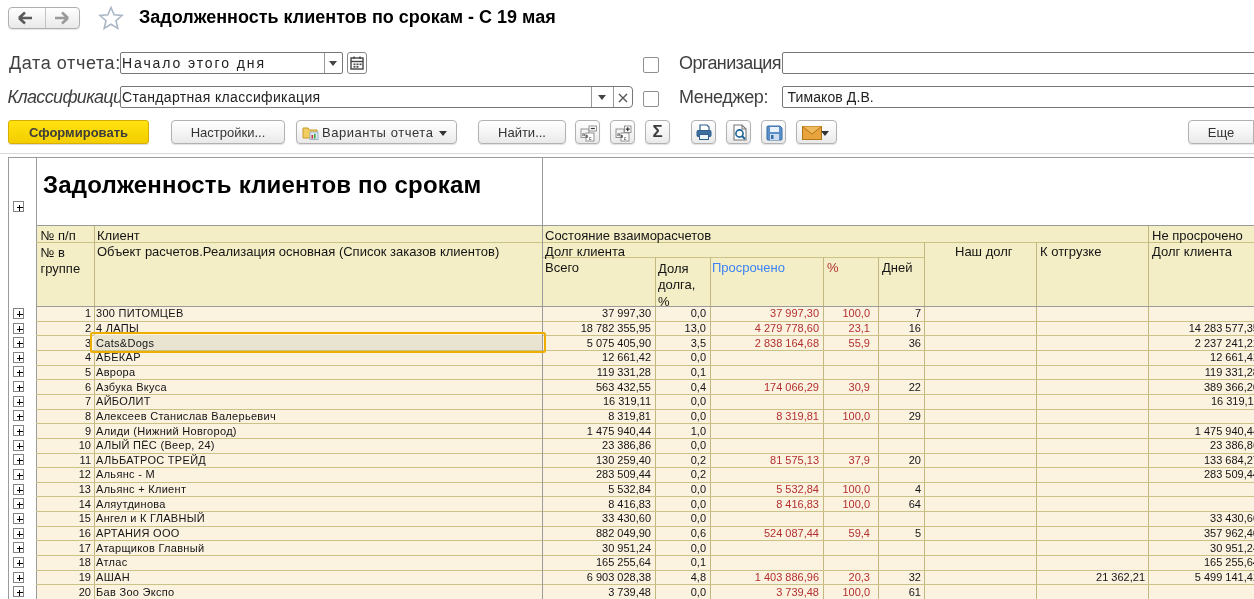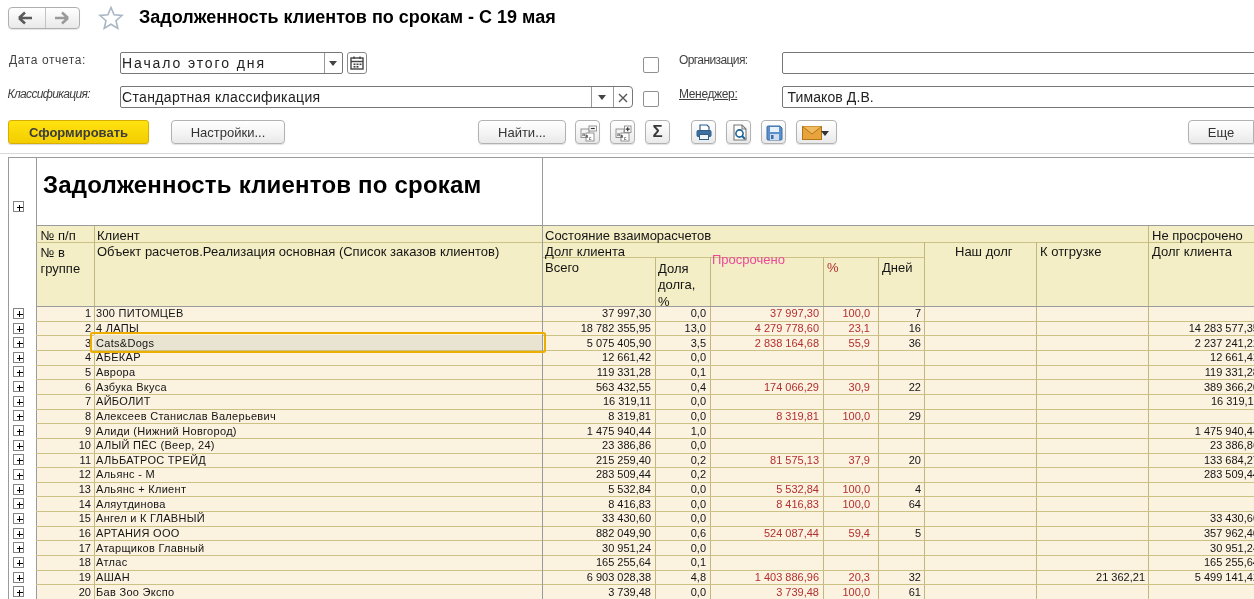--- a/index.html
+++ b/index.html
@@ -1,21 +1,21 @@
 <!DOCTYPE html>
 <html><head><meta charset="utf-8">
 <style>
 * { margin:0; padding:0; box-sizing:border-box; }
 html,body { width:1254px; height:599px; background:#fff; font-family:"Liberation Sans",sans-serif; overflow:hidden; }
 #page { position:relative; width:1254px; height:599px; background:#fff; overflow:hidden; }
 .btn { position:absolute; height:24px; border:1px solid #b2b2b2; border-radius:4px;
   background:linear-gradient(#ffffff 0%,#f4f4f4 55%,#e9e9e9 100%);
   box-shadow:0 1px 1px rgba(0,0,0,0.12); color:#333; font-size:13px; text-align:center; }
 .btn .t { position:absolute; left:0; right:0; top:50%; transform:translateY(-50%); }
-.lbl { position:absolute; font-size:12px; letter-spacing:1.5px; color:#3f3f3f; line-height:1; }
+.lbl { position:absolute; font-size:18px; letter-spacing:1.5px; color:#3f3f3f; line-height:1; }
 .inp { position:absolute; height:22px; border:1px solid #777; background:#fff; font-size:14px; color:#222; }
 .inp .tx { position:absolute; left:1px; top:50%; transform:translateY(-50%); white-space:nowrap; letter-spacing:1.9px; }
 .cb { position:absolute; width:16px; height:16px; border:1px solid #909090; border-radius:2px; background:#fff; }
 .arr { display:inline-block; width:0; height:0; border-left:4px solid transparent; border-right:4px solid transparent; border-top:5px solid #444; }
 .vl { position:absolute; width:1px; }
 .hl { position:absolute; height:1px; }
 .olive { background:#c2b87f; }
 .hl.olive { background:#ccc286; }
 .gray { background:#9b9b9b; }
 .exp { position:absolute; width:11px; height:11px; border:1px solid #848484; background:#fff; z-index:5; }
@@ -71,31 +71,41 @@
 <div class="inp" style="left:120px;top:86px;width:513px;border-radius:2px 4px 4px 2px;">
   <div class="tx" style="letter-spacing:0.35px;">Стандартная классификация</div>
   <div style="position:absolute;left:470px;top:0;bottom:0;width:1px;background:#999;"></div>
   <div style="position:absolute;left:492px;top:0;bottom:0;width:1px;background:#999;"></div>
   <div style="position:absolute;left:477px;top:8px;" class="arr"></div>
   <svg width="10" height="10" style="position:absolute;left:497px;top:6px">
         <path d="M1 1 L9 9 M9 1 L1 9" stroke="#555" stroke-width="1.4"></path>
       </svg>
 </div>
 <div class="cb" style="left:643px;top:91px;"></div>
-<div class="lbl" style="left:679px;top:87.5px;letter-spacing:-0.35px;text-decoration:underline;">Менеджер:</div>
+<div class="lbl" style="left:679px;top:87.5px;letter-spacing:-0.35px;">Менеджер:</div>
 <div class="inp" style="left:782px;top:86px;width:480px;border-radius:2px 0 0 2px;">
       <div class="tx" style="left:4.5px;letter-spacing:0.1px;">Тимаков Д.В.</div>
     </div>
 
 <div style="position:absolute;left:8px;top:120px;width:141px;height:24px;border:1px solid #d8ae00;border-radius:3px;background:linear-gradient(#ffe30f,#f3cd00);box-shadow:0 1px 1px rgba(0,0,0,0.15);">
   <div style="position:absolute;left:0;right:0;top:50%;transform:translateY(-50%);text-align:center;font-size:13px;font-weight:bold;color:#3c3c3c;">Сформировать</div>
 </div>
 <div class="btn" style="left:171px;top:120px;width:114px;">
       <div class="t">Настройки...</div>
     </div>
+<div class="btn" style="left:296px;top:120px;width:161px;">
+  <svg width="17" height="15" style="position:absolute;left:5px;top:4px">
+    <path d="M1 3 L6 3 L7.5 5 L15 5 L15 13 L1 13 Z" fill="#f2cd62" stroke="#c9992b" stroke-width="1"></path>
+    <rect x="8" y="7" width="8" height="7.5" fill="#dce9f5" stroke="#8aa7c0" stroke-width="0.8"></rect>
+    <rect x="9.5" y="10" width="1.6" height="3.6" fill="#cc3333"></rect>
+    <rect x="12" y="8.8" width="1.6" height="4.8" fill="#44aa44"></rect>
+  </svg>
+  <div style="position:absolute;left:25px;top:50%;transform:translateY(-50%);letter-spacing:0.55px;">Варианты отчета</div>
+  <div class="arr" style="position:absolute;right:9px;top:10px;border-top-color:#333;"></div>
+</div>
 <div class="btn" style="left:478px;top:120px;width:88px;">
       <div class="t">Найти...</div>
     </div>
 
 <div class="btn" style="left:575px;top:120px;width:25px;">
   <svg width="17" height="17" style="position:absolute;left:4px;top:3.5px">
     <rect x="1" y="4" width="8" height="8.5" fill="#f4f4f4" stroke="#8a8a8a" stroke-width="0.9"></rect>
     <rect x="6" y="8" width="8" height="8" fill="#fff" stroke="#8a8a8a" stroke-width="0.9"></rect>
     <text x="2" y="11" font-size="5.5" fill="#333" font-family="Liberation Sans">a</text>
     <text x="5.4" y="12.8" font-size="5.5" fill="#333" font-family="Liberation Sans">в</text>
@@ -207,21 +217,21 @@
 <div class="hc" style="left:545px;top:229px;">Состояние взаиморасчетов</div>
 <div class="hc" style="left:1152px;top:229px;">Не просрочено</div>
 <div class="hc" style="left:40.5px;top:244.5px;line-height:16.4px;"><span class="nn">№</span> в<br>группе</div>
 <div class="hc" style="left:97px;top:244.5px;">Объект расчетов.Реализация основная (Список заказов клиентов)</div>
 <div class="hc" style="left:545px;top:244.5px;">Долг клиента</div>
 <div class="hc" style="left:955px;top:244.5px;">Наш долг</div>
 <div class="hc" style="left:1040px;top:244.5px;">К отгрузке</div>
 <div class="hc" style="left:1152px;top:244.5px;">Долг клиента</div>
 <div class="hc" style="left:545px;top:261px;">Всего</div>
 <div class="hc" style="left:658px;top:261px;line-height:16.4px;">Доля<br>долга,<br>%</div>
-<div class="hc" style="left:712px;top:253px;color:#ec4899;">Просрочено</div>
+<div class="hc" style="left:712px;top:261px;color:#3b82f6;">Просрочено</div>
 <div class="hc" style="left:827px;top:261px;color:#b23030;">%</div>
 <div class="hc" style="left:882px;top:261px;">Дней</div>
 
 <div style="position:absolute;left:94px;top:335.3px;width:448px;height:14.65px;background:#e9e4d2;z-index:2;"></div>
 <div style="position:absolute;left:89.5px;top:332.4px;width:456px;height:20.8px;border:2.5px solid #eeae00;border-radius:2.5px;z-index:4;"></div>
 
 <div style="position:absolute;left:0;top:0;z-index:3;">
 <div class="exp" style="left:13px;top:307.8px">
         <span></span>
       </div>
@@ -334,21 +344,21 @@
 <div class="c num" style="left:542px;width:109px">23 386,86</div>
 <div class="c num" style="left:655px;width:51px">0,0</div>
 <div class="c num" style="left:1148px;width:111px">23 386,86</div>
 </div>
 <div class="exp" style="left:13px;top:454.3px">
         <span></span>
       </div>
 <div class="r" style="top:452.50px;height:14.65px">
 <div class="c num" style="left:36px;width:55px">11</div>
 <div class="c name" style="left:96px;width:443px">АЛЬБАТРОС ТРЕЙД</div>
-<div class="c num" style="left:542px;width:109px">215 259,40</div>
+<div class="c num" style="left:542px;width:109px">130 259,40</div>
 <div class="c num" style="left:655px;width:51px">0,2</div>
 <div class="c num red" style="left:710px;width:109px">81 575,13</div>
 <div class="c num red" style="left:823px;width:47px">37,9</div>
 <div class="c num" style="left:878px;width:43px">20</div>
 <div class="c num" style="left:1148px;width:111px">133 684,27</div>
 </div>
 <div class="exp" style="left:13px;top:469.0px">
         <span></span>
       </div>
 <div class="r" style="top:467.15px;height:14.65px">

